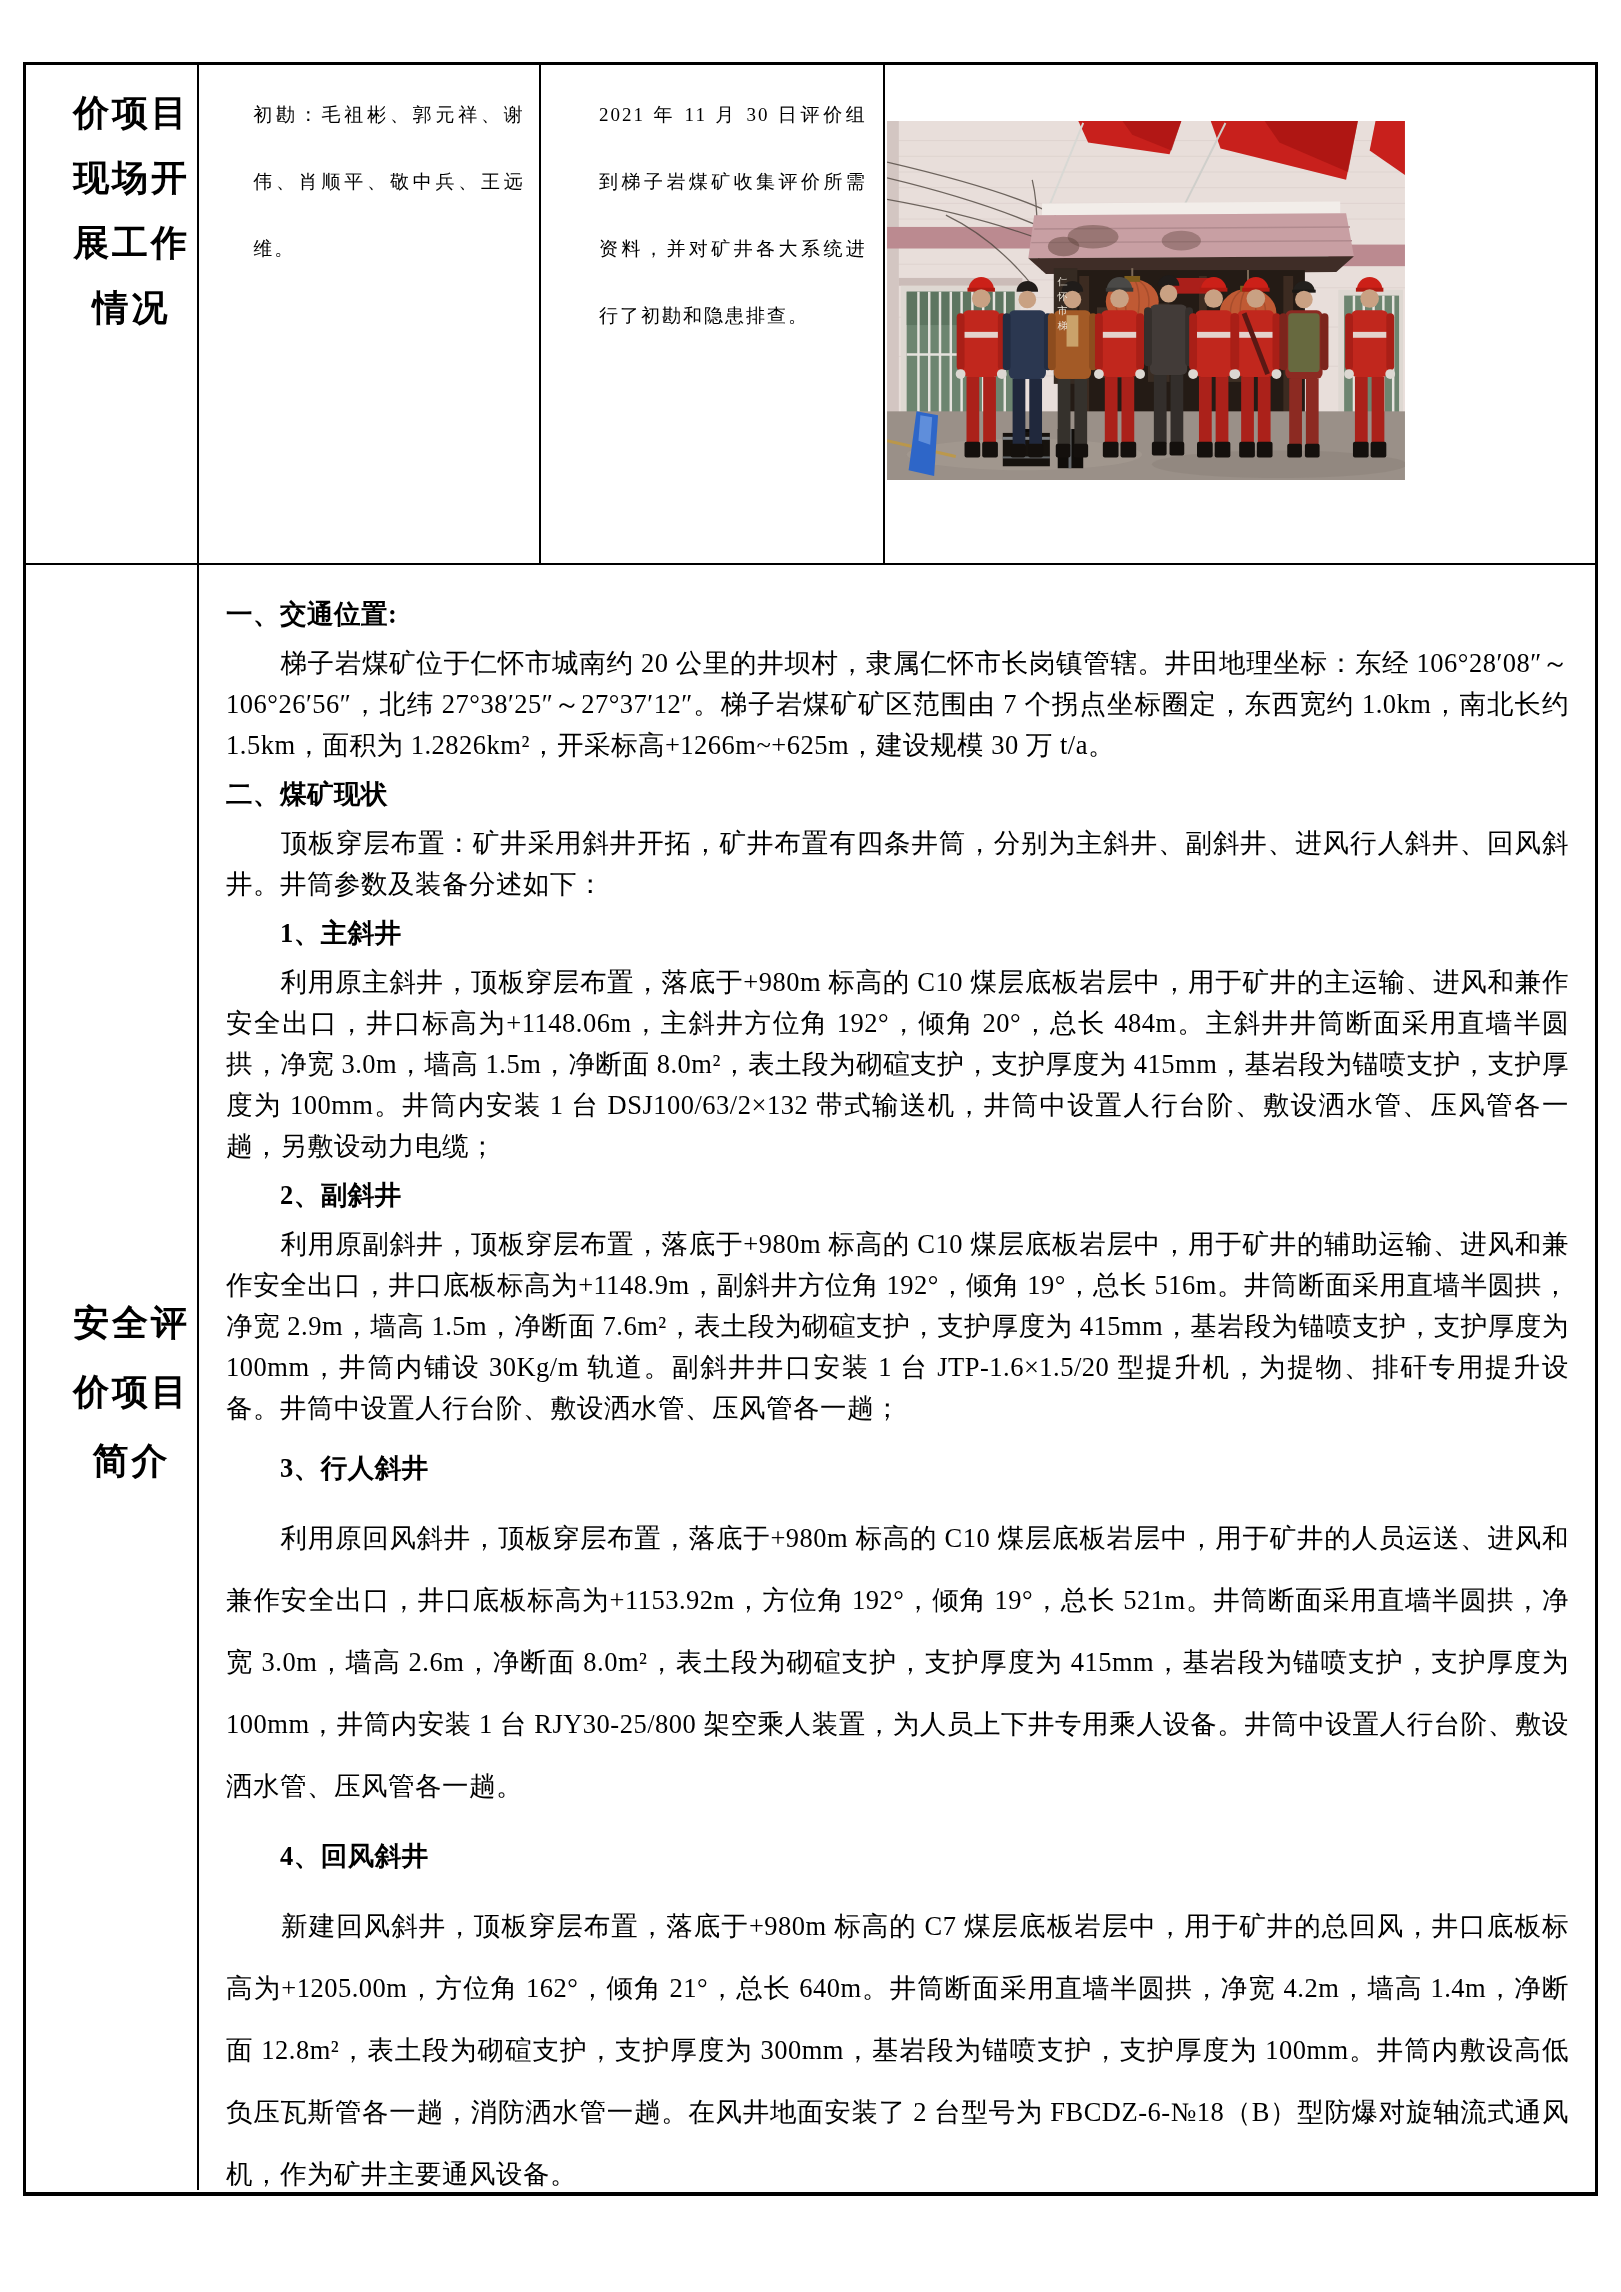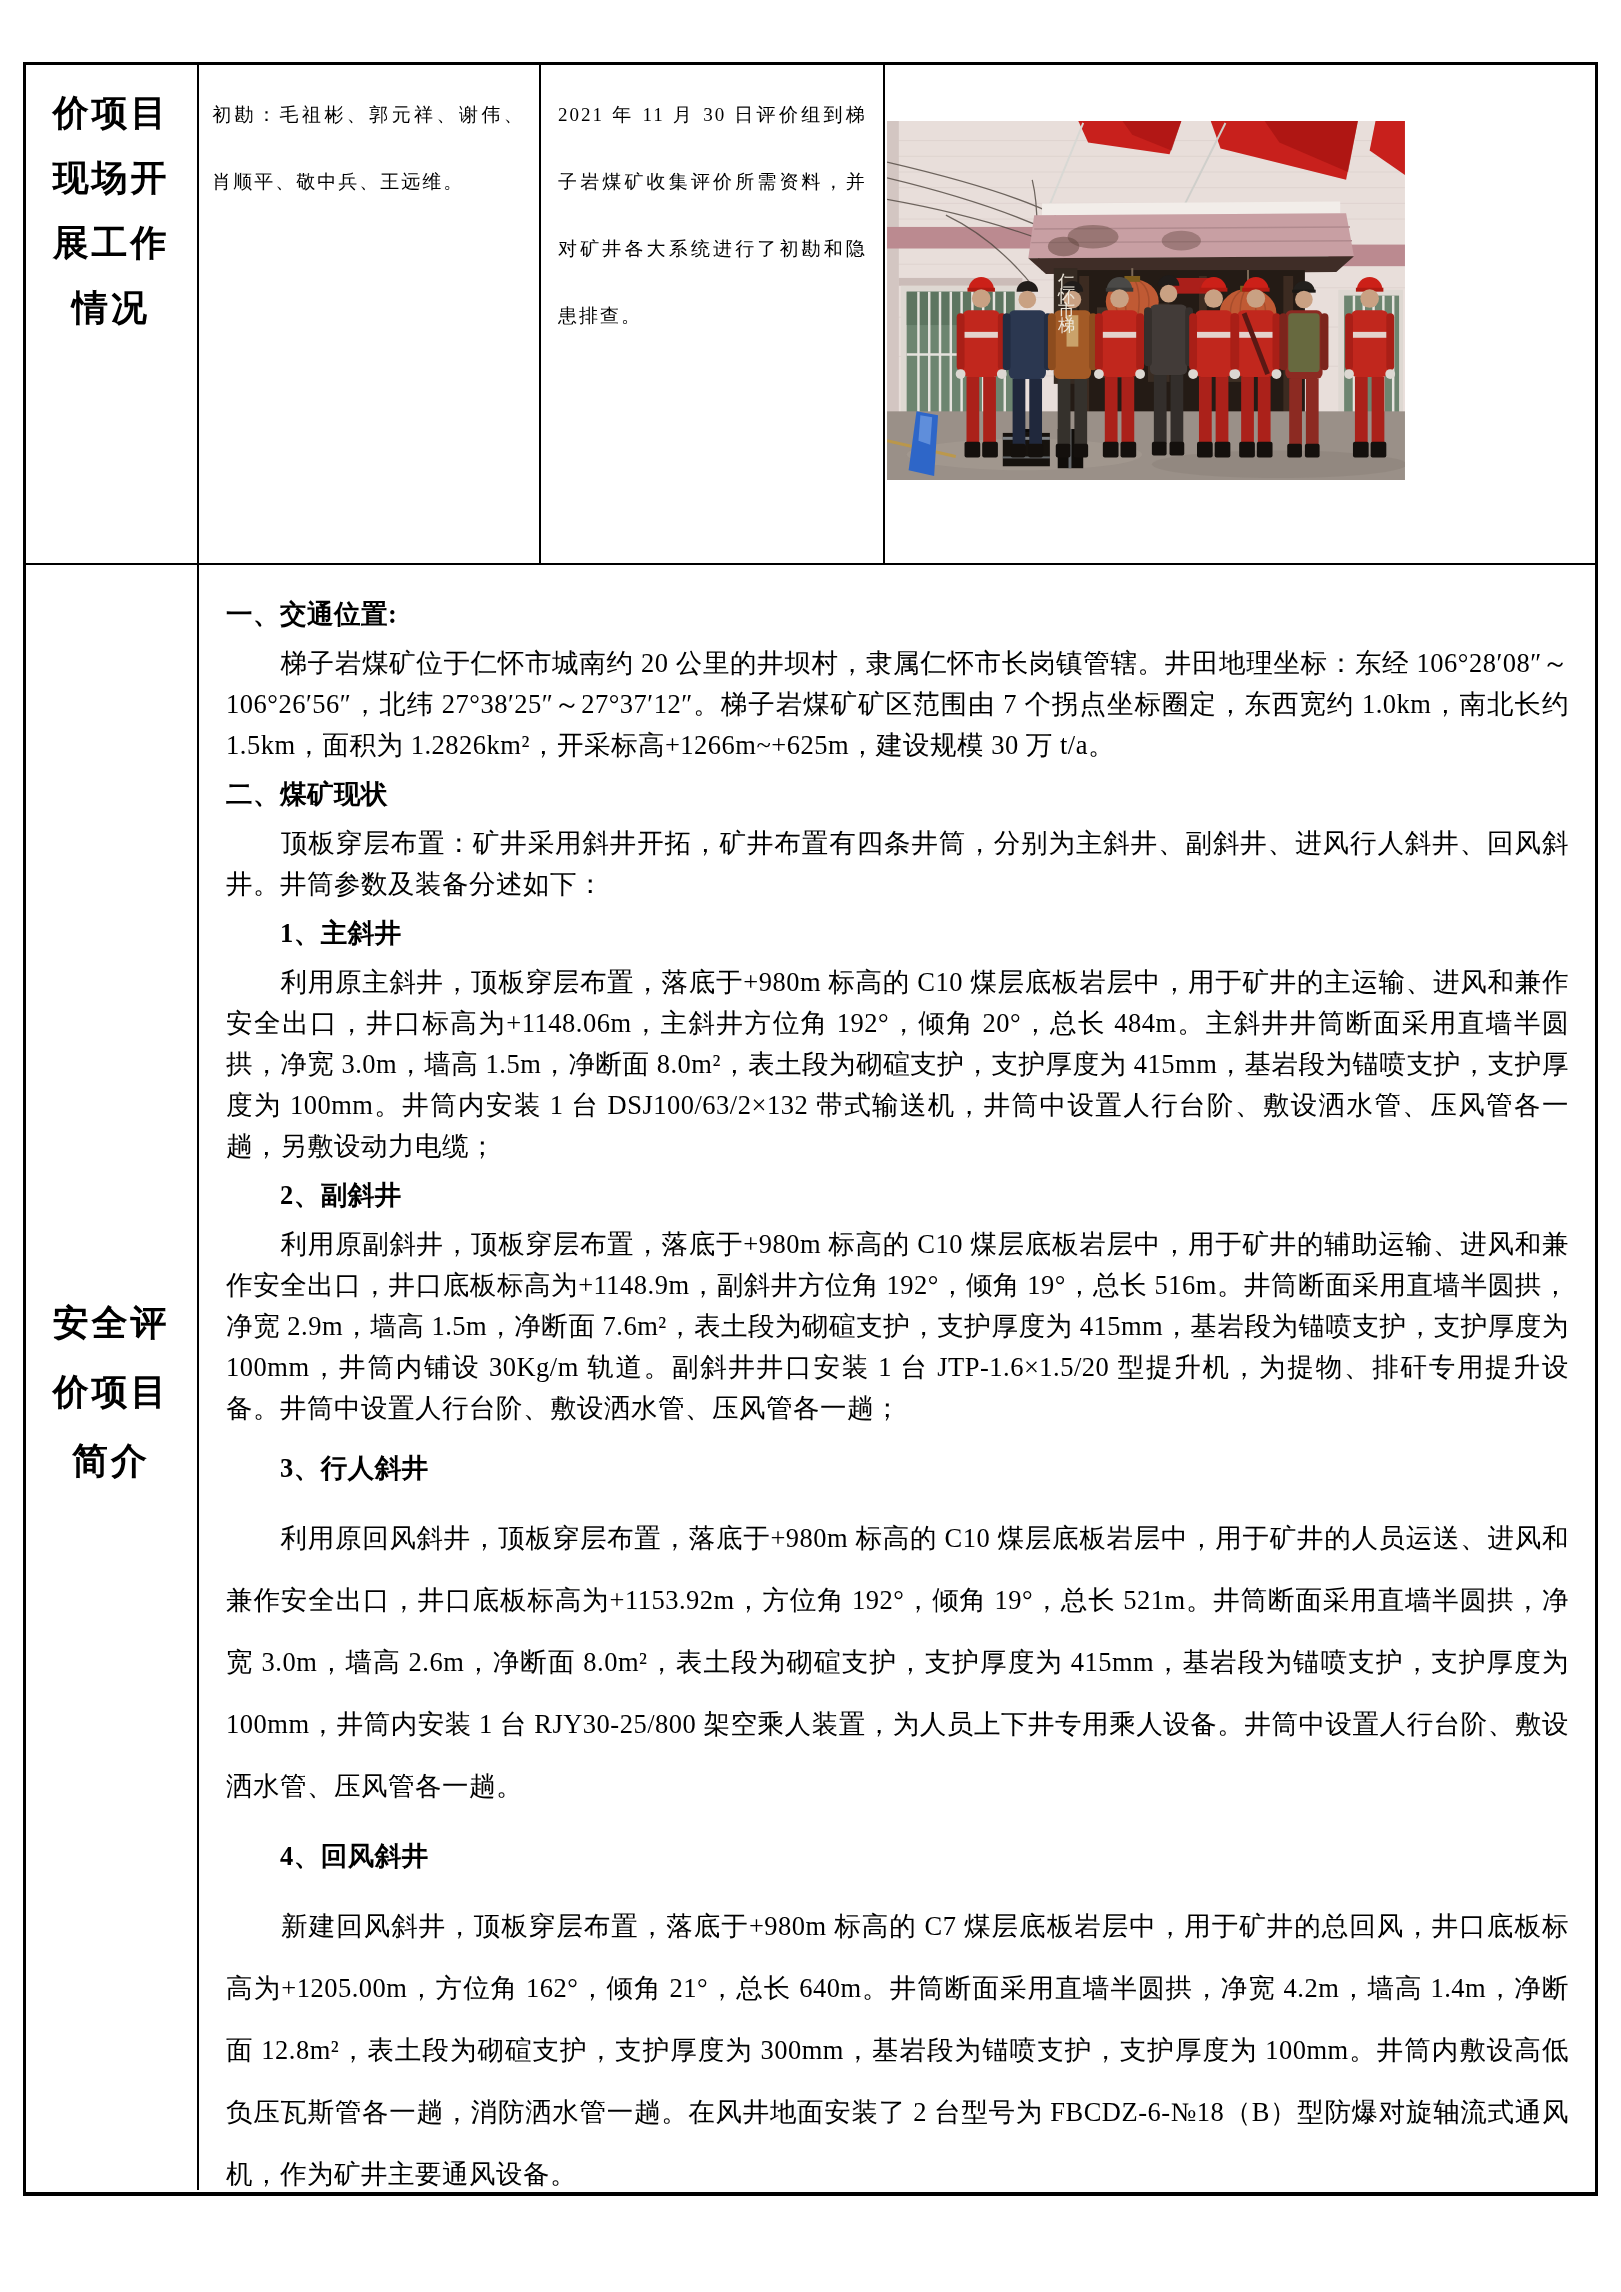--- a/index.html
+++ b/index.html
@@ -9,21 +9,21 @@
     font-family:"Liberation Serif","DejaVu Serif",serif;color:#000;
   }
   .doc-table{
     position:absolute;left:22.5px;top:62px;width:1575px;height:2134px;
     border:3.9px solid #000;border-bottom-width:4.9px;box-sizing:border-box;
     background:#fff;
   }
   .row{display:flex;box-sizing:border-box;}
   .row1{height:500px;border-bottom:2px solid #000;}
   .row2{height:1625px;}
-  .cell{box-sizing:border-box;overflow:hidden;position:relative;}
+  .cell{box-sizing:border-box;overflow:hidden;position:relative;padding-left:41px;}
   .c1{width:173px;border-right:2px solid #000;}
   .c2{width:342px;border-right:2px solid #000;}
   .c3{width:344px;border-right:2px solid #000;}
   .c4{flex:1;}
   .vlabel{
     font-weight:bold;font-size:36px;line-height:65px;letter-spacing:2.9px;
     text-align:center;white-space:pre-line;width:100%;
   }
   .row1 .vlabel{padding-top:15.7px;}
   .label-center{display:flex;align-items:center;justify-content:center;height:100%;}
@@ -33,22 +33,22 @@
     text-align:justify;text-align-last:left;
   }
   .c2 .celltext{padding:0 13.7px;margin-top:15.7px;}
   .c3 .celltext{padding:0 15.7px 0 17.6px;margin-top:15.7px;}
   .photo-wrap{
     position:absolute;left:2.9px;top:56px;width:518px;height:359px;overflow:hidden;
   }
   .photo-wrap svg{display:block;}
   .door-sign-text{
     position:absolute;left:170px;top:154px;width:17.6px;height:104px;
-    font-size:17px;line-height:14.7px;color:#ece6da;word-break:break-all;
-    text-align:right;letter-spacing:0;
+    font-size:10px;line-height:14.7px;color:#ece6da;word-break:break-all;
+    text-align:left;letter-spacing:0;
   }
   .bodycell{flex:1;padding:20.6px 17.6px 0 19.6px;font-size:26.5px;letter-spacing:0.5px;}
   .bodycell p{margin:8px;text-align:justify;}
   .blkA p{line-height:41px;}
   .blkB{margin-top:2px;}
   .blkB p{line-height:62px;}
   .hd{font-weight:bold;}
   .mt5{margin-top:4.9px;}
   .mt4{margin-top:3.9px;}
   .mt6{margin-top:5.9px;}

